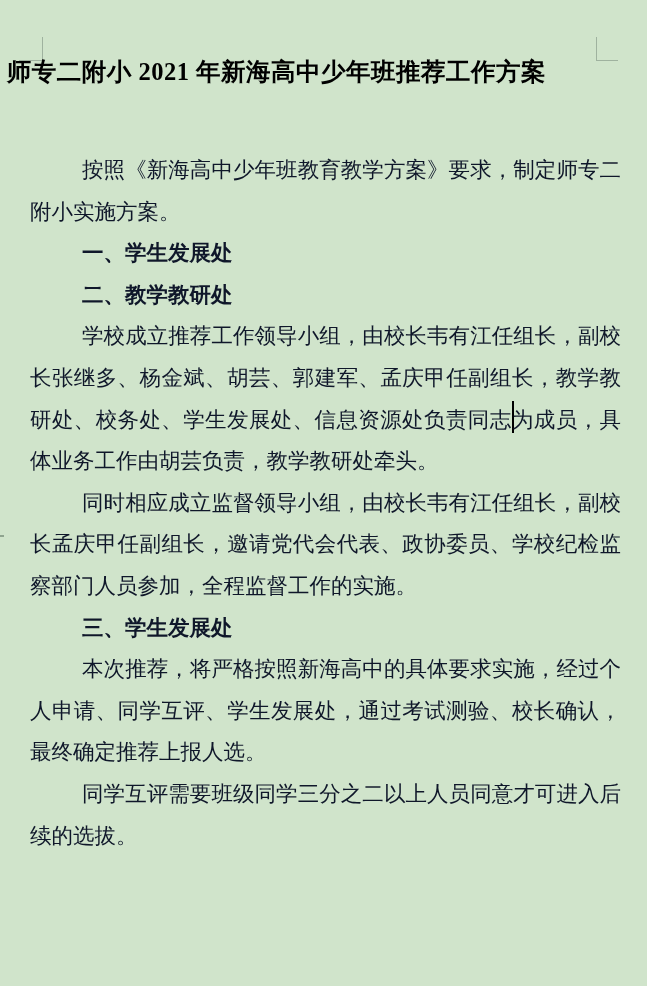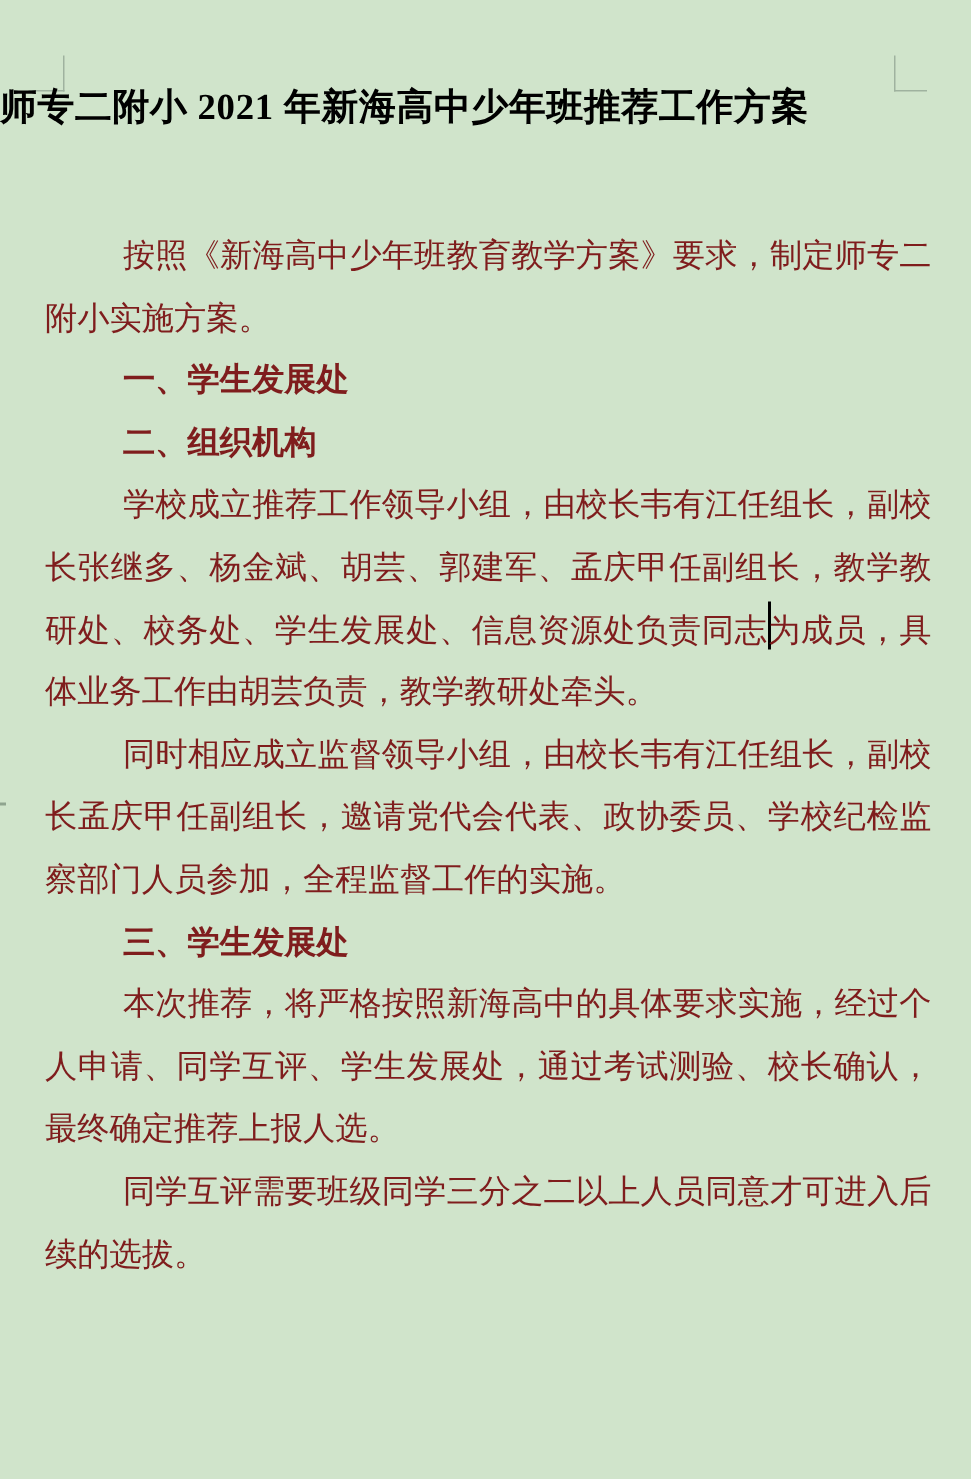--- a/index.html
+++ b/index.html
@@ -28,31 +28,31 @@
     border-bottom: 1px solid #9fb29f;
   }
   .margin-tick {
     position: absolute; left: 0; top: 535px;
     width: 4px; height: 2px;
     background: #8fa48f;
   }
   .doc-title {
     position: absolute; left: 0; top: 50px;
     width: 546px;
-    text-align: left;
+    text-align: right;
     font-size: 24.5px; font-weight: 700;
     line-height: 44px;
     color: #000;
     letter-spacing: 0.5px;
     white-space: nowrap;
   }
   .doc-body {
     position: absolute; left: 30px; top: 150px;
     width: 591px;
-    color: #7f1d1d;
+    color: #0f172a;
     font-size: 21.5px;
     line-height: 41.6px;
     text-align: justify;
     text-justify: inter-character;
   }
   .para, .heading {
     margin: 0;
     text-indent: 52px;
   }
   .heading { font-weight: 700; }
@@ -75,21 +75,21 @@
 
   <div class="doc-title">师专二附小 2021 年新海高中少年班推荐工作方案</div>
 
   <div class="doc-body">
 
     <p class="para">按照《新海高中少年班教育教学方案》要求，制定师专二附小实施方案。</p>
 
     <p class="heading">一、学生发展处</p>
 
 
-    <p class="heading">二、组织机构</p>
+    <p class="heading">二、教学教研处</p>
 
     <p class="para"><span>学校成立推荐工作领导小组，由校长韦有江任组长，副校长张继多、杨金斌、胡芸、郭建军、孟庆甲任副组长，教学教研处、校务处、学生发展处、信息资源处负责同志</span><span class="caret"></span><span>为成员，具体业务工作由胡芸负责，教学教研处牵头。</span></p>
 
     <p class="para">同时相应成立监督领导小组，由校长韦有江任组长，副校长孟庆甲任副组长，邀请党代会代表、政协委员、学校纪检监察部门人员参加，全程监督工作的实施。</p>
 
     <p class="heading">三、学生发展处</p>
 
     <p class="para">本次推荐，将严格按照新海高中的具体要求实施，经过个人申请、同学互评、学生发展处，通过考试测验、校长确认，最终确定推荐上报人选。</p>
 
     <p class="para">同学互评需要班级同学三分之二以上人员同意才可进入后续的选拔。</p>

